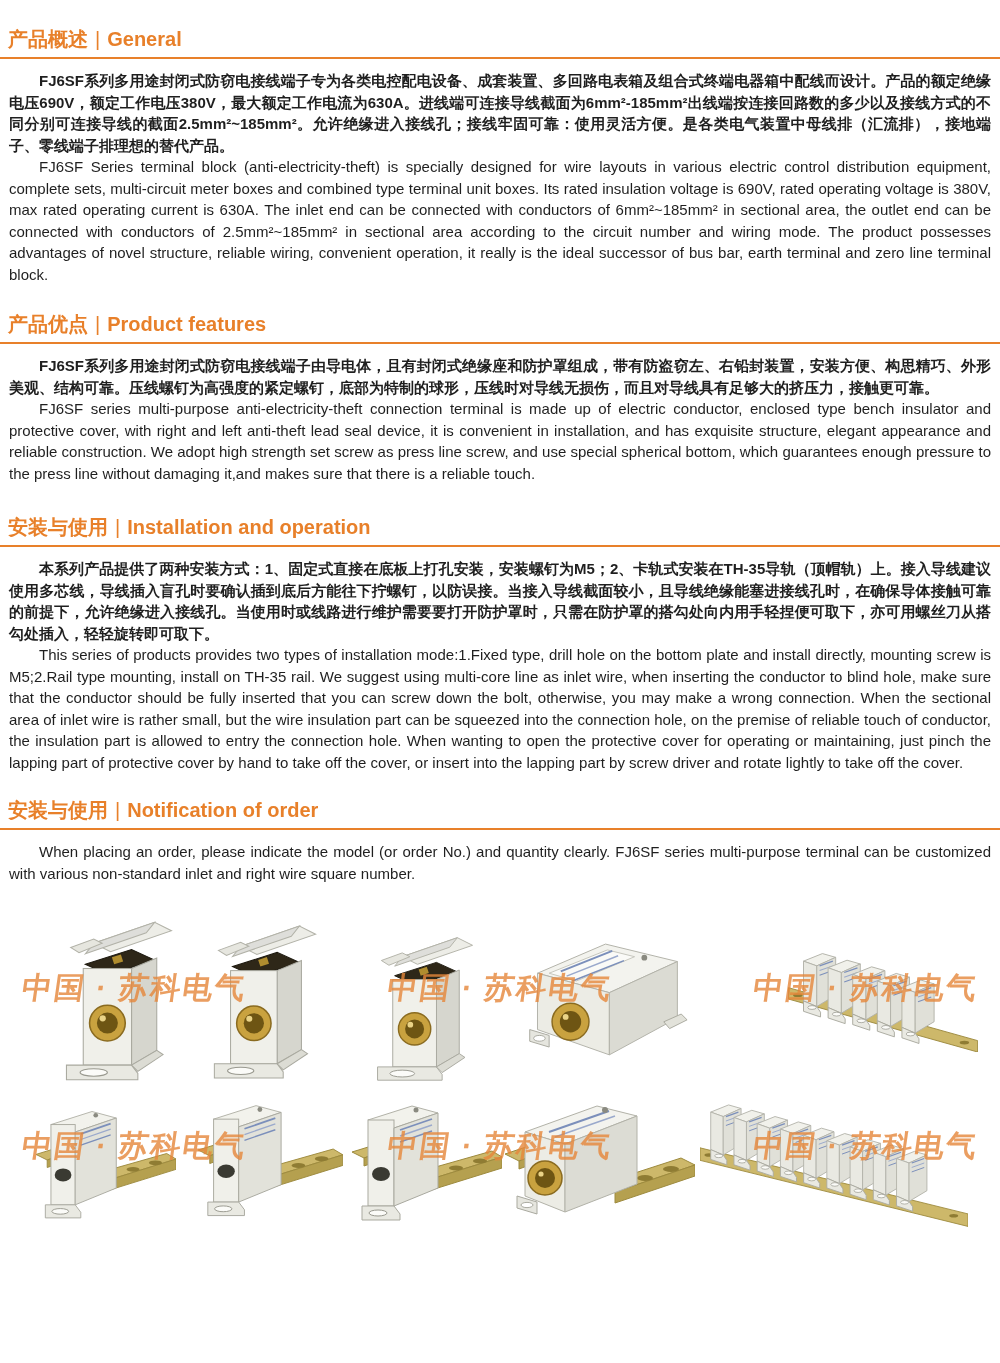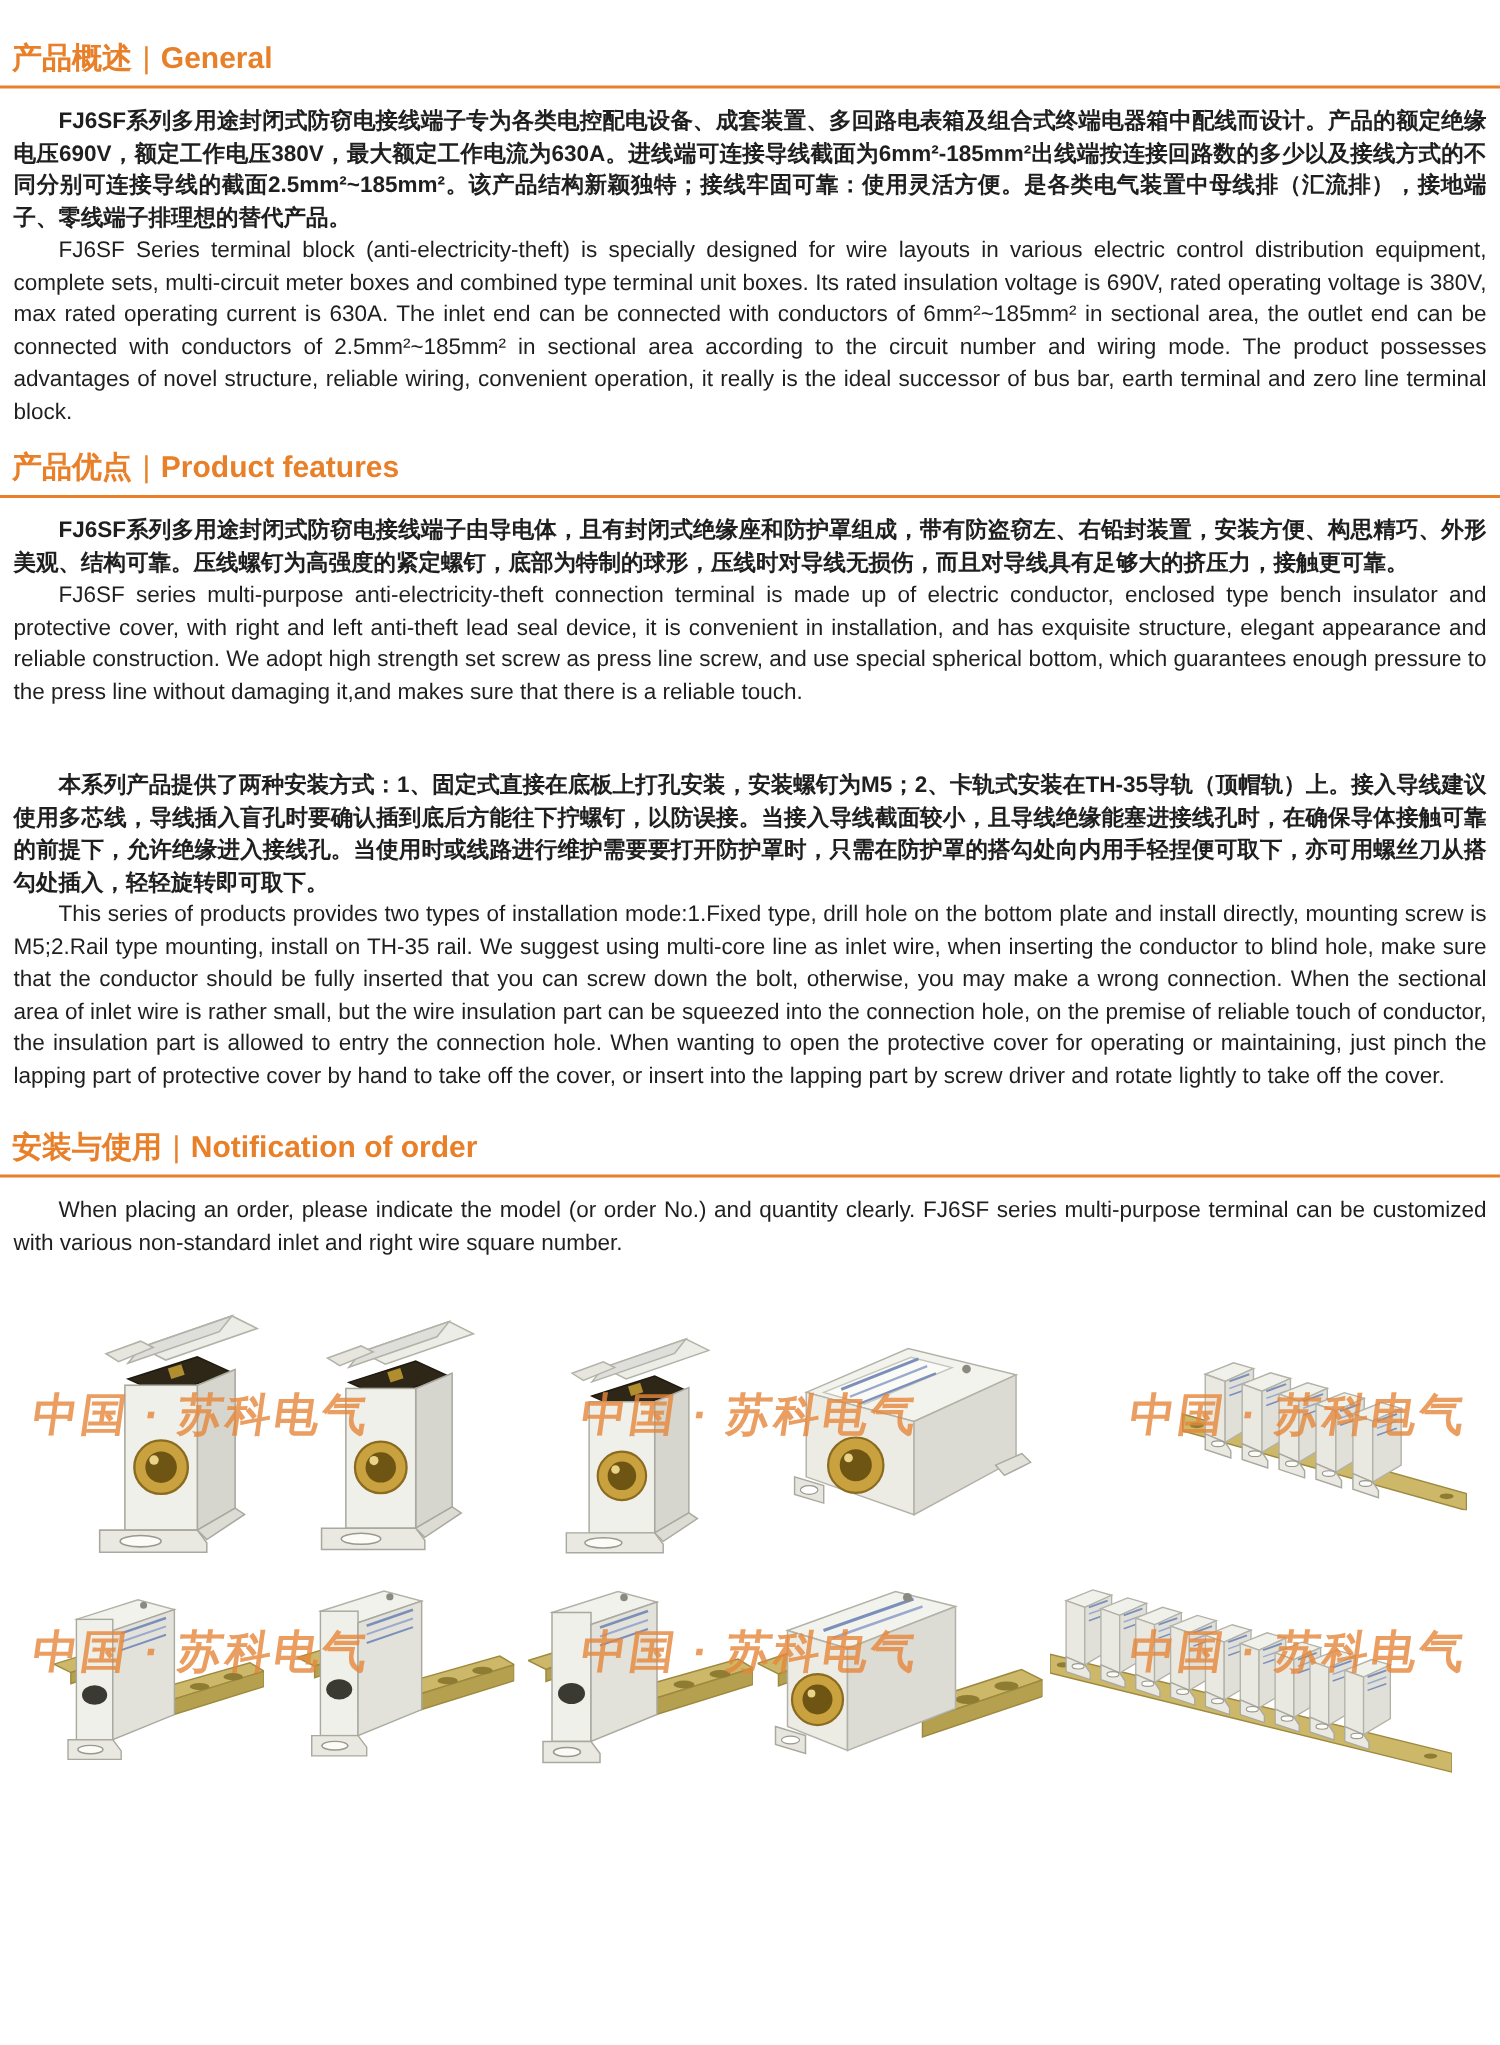--- a/index.html
+++ b/index.html
@@ -29,21 +29,21 @@
   .sec-body p{
     margin:0;
     font-size:15px;
     line-height:21.5px;
     text-indent:2em;
     text-align:justify;
   }
   .p-zh{font-weight:600;}
   .p-en{font-weight:400;}
   #sec-general{padding-top:26px;}
-  #sec-features{margin-top:14px;}
+  #sec-features{margin-top:26px;}
   #sec-install{margin-top:30px;}
   #sec-order{margin-top:24px;}
 
   .gallery{
     position:relative;
     margin-top:30px;
     height:380px;
   }
   .ph{position:absolute;}
   .wm{
@@ -179,36 +179,39 @@
       <ellipse cx="22" cy="113" rx="6" ry="2.6" fill="#ffffff" stroke="#99998f" stroke-width="0.8"></ellipse>
     </symbol>
   </defs>
 </svg>
 
 <section id="sec-general">
   <h2 class="sec-head">
     <span class="t-zh">产品概述</span><span class="t-sep">|</span><span class="t-en">General</span>
   </h2>
   <div class="sec-body">
-    <p class="p-zh">FJ6SF系列多用途封闭式防窃电接线端子专为各类电控配电设备、成套装置、多回路电表箱及组合式终端电器箱中配线而设计。产品的额定绝缘电压690V，额定工作电压380V，最大额定工作电流为630A。进线端可连接导线截面为6mm²-185mm²出线端按连接回路数的多少以及接线方式的不同分别可连接导线的截面2.5mm²~185mm²。该产品结构新颖独特；接线牢固可靠：使用灵活方便。是各类电气装置中母线排（汇流排），接地端子、零线端子排理想的替代产品。</p>
+    <p class="p-zh">FJ6SF系列多用途封闭式防窃电接线端子专为各类电控配电设备、成套装置、多回路电表箱及组合式终端电器箱中配线而设计。产品的额定绝缘电压690V，额定工作电压380V，最大额定工作电流为630A。进线端可连接导线截面为6mm²-185mm²出线端按连接回路数的多少以及接线方式的不同分别可连接导线的截面2.5mm²~185mm²。允许绝缘进入接线孔；接线牢固可靠：使用灵活方便。是各类电气装置中母线排（汇流排），接地端子、零线端子排理想的替代产品。</p>
     <p class="p-en">FJ6SF Series terminal block (anti-electricity-theft) is specially designed for wire layouts in various electric control distribution equipment, complete sets, multi-circuit meter boxes and combined type terminal unit boxes. Its rated insulation voltage is 690V, rated operating voltage is 380V, max rated operating current is 630A. The inlet end can be connected with conductors of 6mm²~185mm² in sectional area, the outlet end can be connected with conductors of 2.5mm²~185mm² in sectional area according to the circuit number and wiring mode. The product possesses advantages of novel structure, reliable wiring, convenient operation, it really is the ideal successor of bus bar, earth terminal and zero line terminal block.</p>
   </div>
 </section>
 
 <section id="sec-features">
   <h2 class="sec-head">
     <span class="t-zh">产品优点</span><span class="t-sep">|</span><span class="t-en">Product features</span>
   </h2>
   <div class="sec-body">
     <p class="p-zh">FJ6SF系列多用途封闭式防窃电接线端子由导电体，且有封闭式绝缘座和防护罩组成，带有防盗窃左、右铅封装置，安装方便、构思精巧、外形美观、结构可靠。压线螺钉为高强度的紧定螺钉，底部为特制的球形，压线时对导线无损伤，而且对导线具有足够大的挤压力，接触更可靠。</p>
     <p class="p-en">FJ6SF series multi-purpose anti-electricity-theft connection terminal is made up of electric conductor, enclosed type bench insulator and protective cover, with right and left anti-theft lead seal device, it is convenient in installation, and has exquisite structure, elegant appearance and reliable construction. We adopt high strength set screw as press line screw, and use special spherical bottom, which guarantees enough pressure to the press line without damaging it,and makes sure that there is a reliable touch.</p>
   </div>
 </section>
 
 <section id="sec-install">
+  <h2 class="sec-head">
+    <span class="t-zh">安装与使用</span><span class="t-sep">|</span><span class="t-en">Installation and operation</span>
+  </h2>
   <div class="sec-body">
     <p class="p-zh">本系列产品提供了两种安装方式：1、固定式直接在底板上打孔安装，安装螺钉为M5；2、卡轨式安装在TH-35导轨（顶帽轨）上。接入导线建议使用多芯线，导线插入盲孔时要确认插到底后方能往下拧螺钉，以防误接。当接入导线截面较小，且导线绝缘能塞进接线孔时，在确保导体接触可靠的前提下，允许绝缘进入接线孔。当使用时或线路进行维护需要要打开防护罩时，只需在防护罩的搭勾处向内用手轻捏便可取下，亦可用螺丝刀从搭勾处插入，轻轻旋转即可取下。</p>
     <p class="p-en">This series of products provides two types of installation mode:1.Fixed type, drill hole on the bottom plate and install directly, mounting screw is M5;2.Rail type mounting, install on TH-35 rail. We suggest using multi-core line as inlet wire, when inserting the conductor to blind hole, make sure that the conductor should be fully inserted that you can screw down the bolt, otherwise, you may make a wrong connection. When the sectional area of inlet wire is rather small, but the wire insulation part can be squeezed into the connection hole, on the premise of reliable touch of conductor, the insulation part is allowed to entry the connection hole. When wanting to open the protective cover for operating or maintaining, just pinch the lapping part of protective cover by hand to take off the cover, or insert into the lapping part by screw driver and rotate lightly to take off the cover.</p>
   </div>
 </section>
 
 <section id="sec-order">
   <h2 class="sec-head">
     <span class="t-zh">安装与使用</span><span class="t-sep">|</span><span class="t-en">Notification of order</span>
   </h2>

